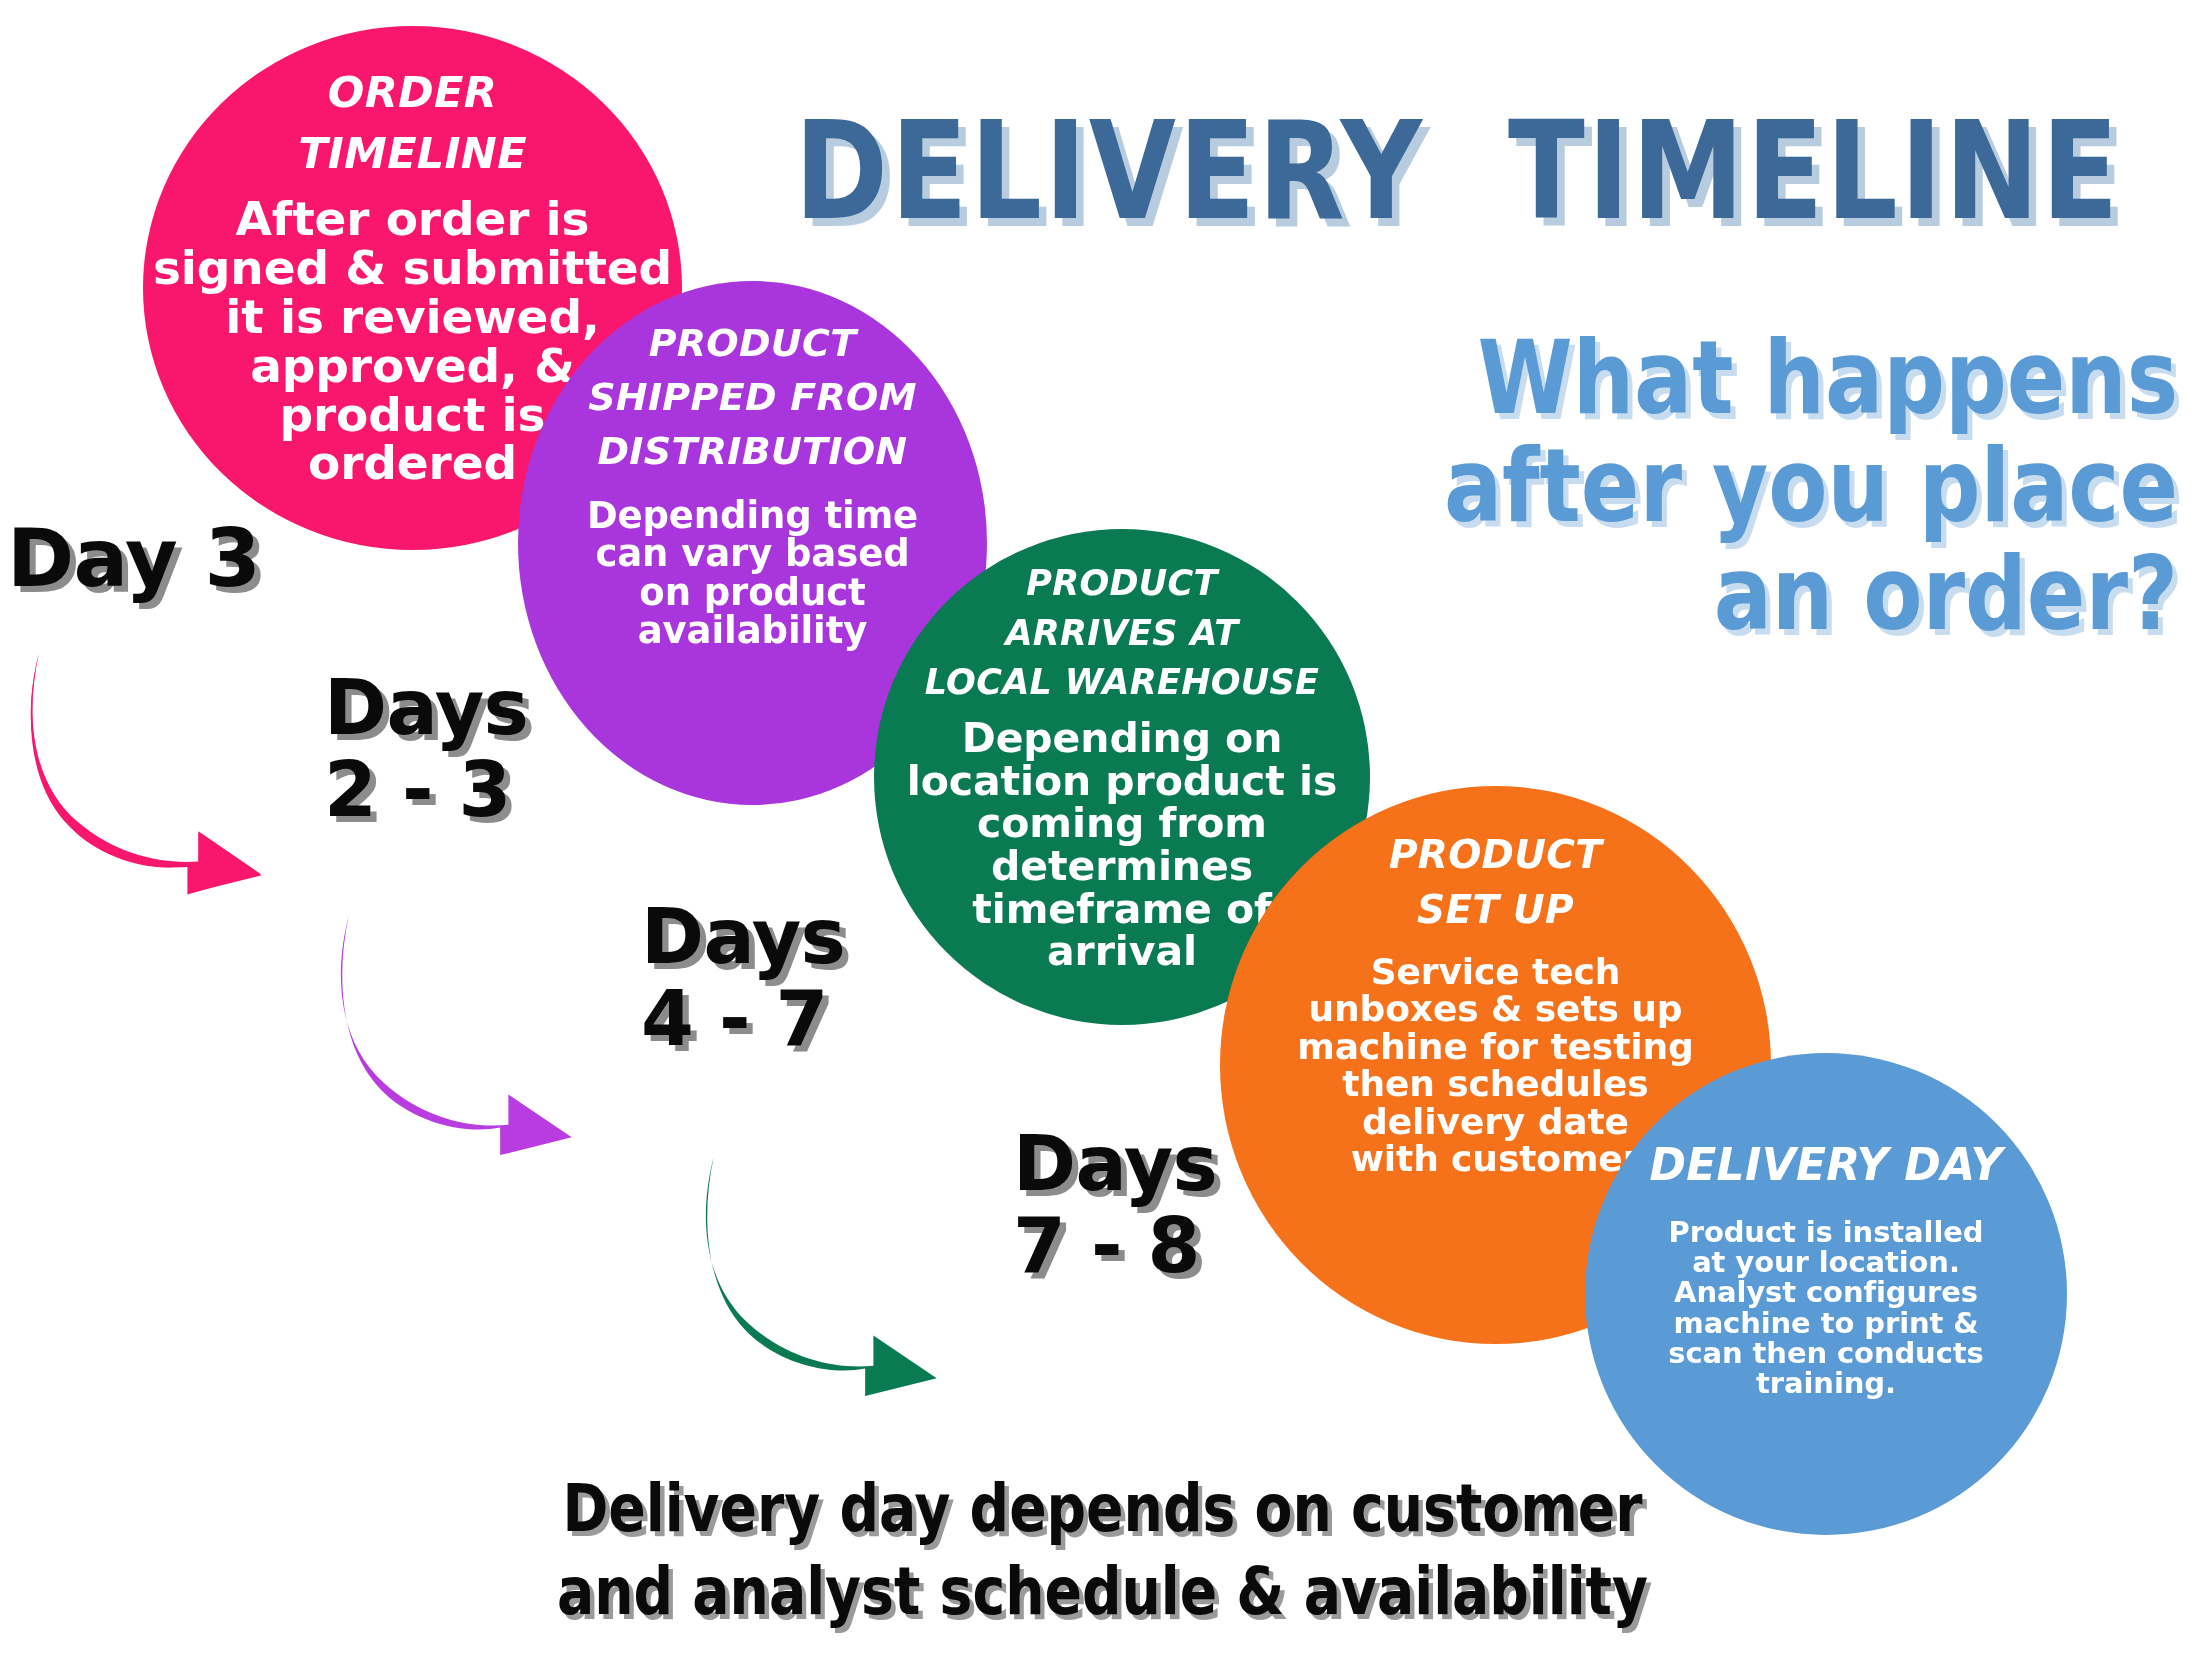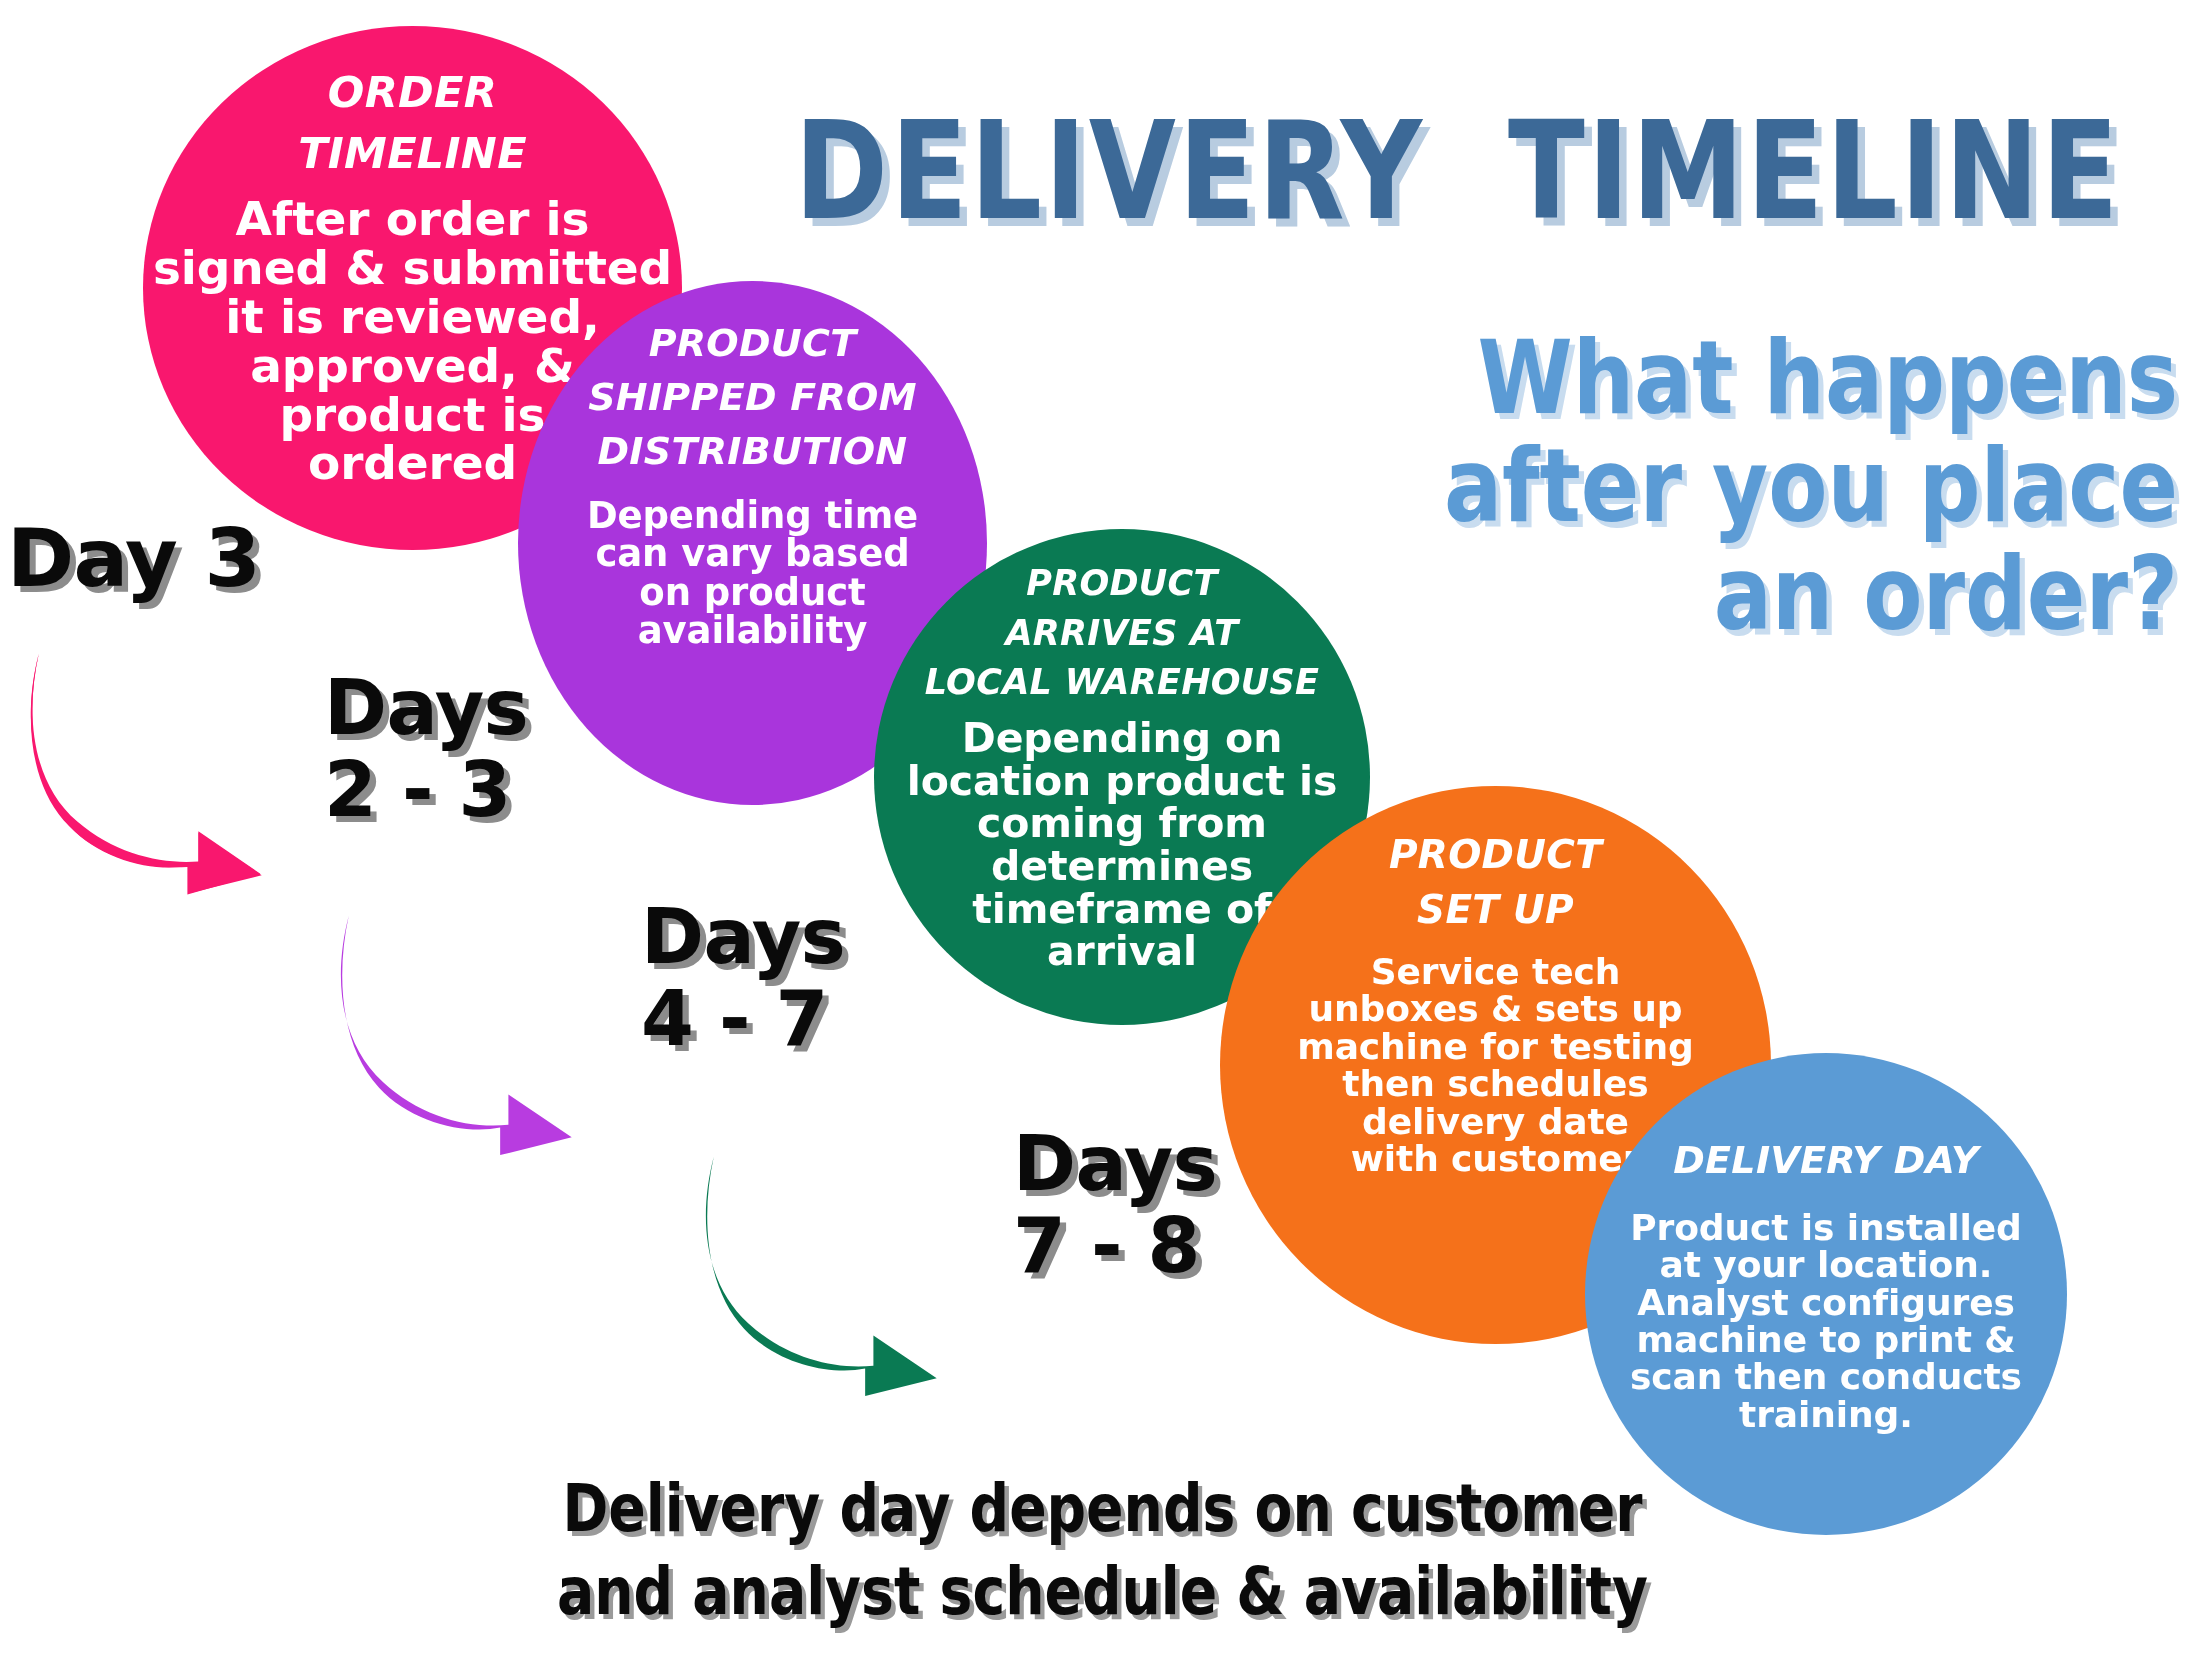--- a/index.html
+++ b/index.html
@@ -77,22 +77,22 @@
   }
   #bubble-setup .b-title{font-size:39px;}
   #bubble-setup .b-body{font-size:36px;margin-top:15px;}
 
   
   #bubble-delivery{
     left:1585px;top:1053px;width:482px;height:482px;
     background:#5B9BD5;
     padding-top:81px;
   }
-  #bubble-delivery .b-title{font-size:38px;}
-  #bubble-delivery .b-body{font-size:36px;margin-top:20.7px;}
+  #bubble-delivery .b-title{font-size:44px;}
+  #bubble-delivery .b-body{font-size:29px;margin-top:20.7px;}
 
   
   #main-title{
     position:absolute;
     left:737px;top:103px;width:1440px;
     text-align:center;
     font-family:"Liberation Sans Narrow","DejaVu Sans Condensed","Liberation Sans", sans-serif;
     font-weight:bold;
     font-size:136px;
     line-height:1;

